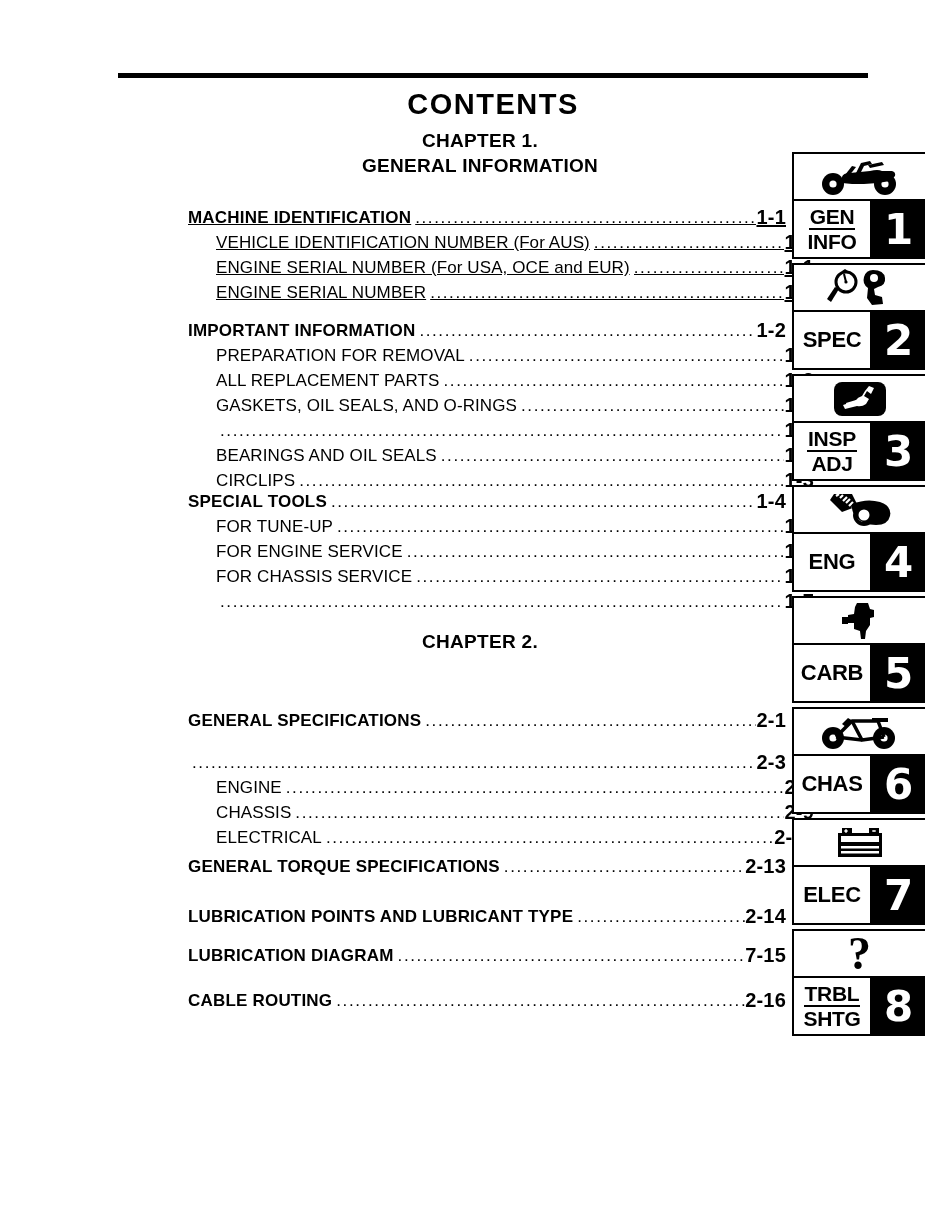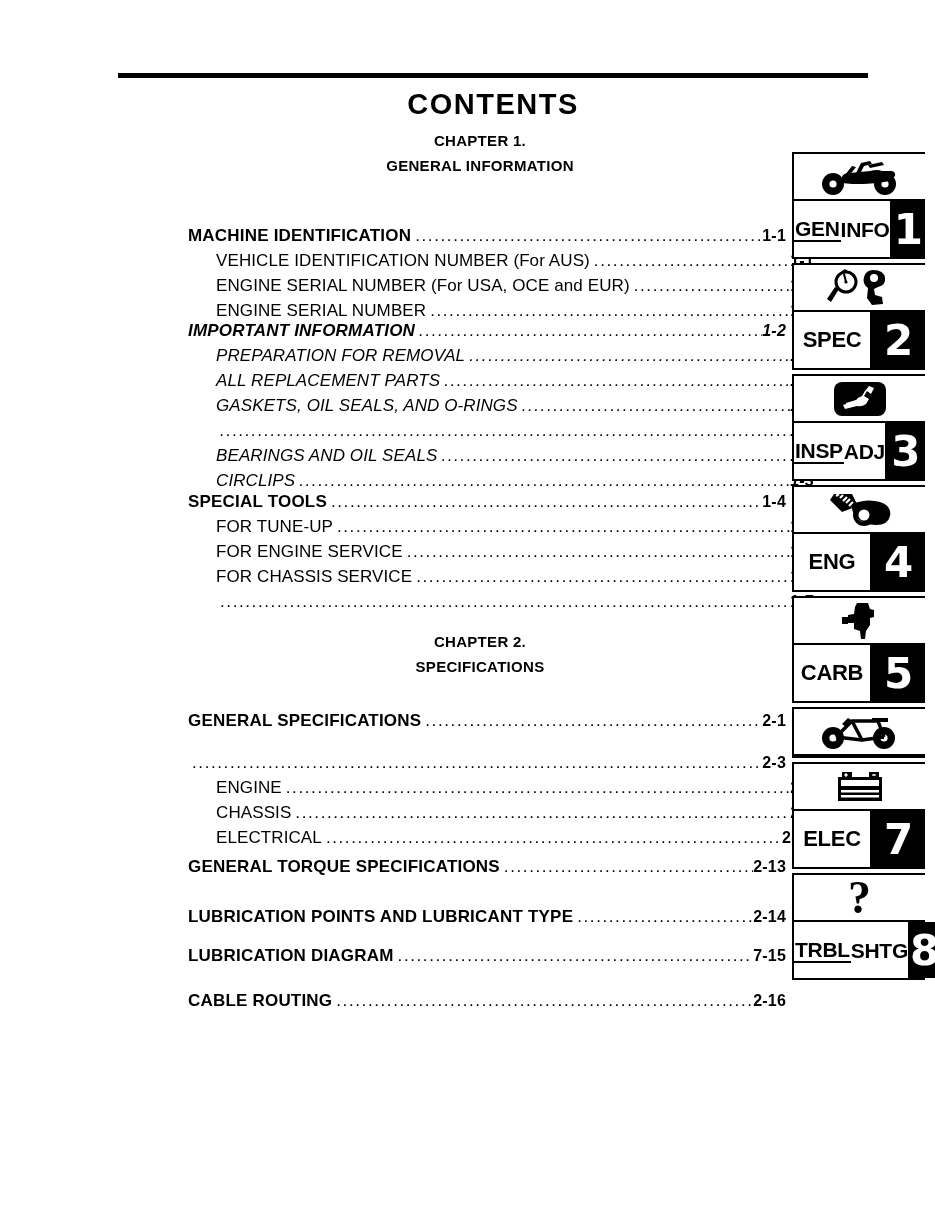--- a/index.html
+++ b/index.html
@@ -35,36 +35,36 @@
     font-weight: bold;
     letter-spacing: 1.5px;
   }
 
   
   .chapter-heading {
     position: absolute;
     left: 180px;
     width: 600px;
     text-align: center;
-    font-size: 15px;
+    font-size: 19px;
     font-weight: bold;
     line-height: 25px;
     letter-spacing: 0.3px;
   }
   #chapter-1-heading { top: 128px; }
   #chapter-2-heading { top: 629px; }
 
   
   .toc-block {
     position: absolute;
     left: 188px;
     width: 598px;
   }
-  #toc-block-1 { top: 220px; }
-  #toc-block-2 { top: 315px; font-style: italic; }
+  #toc-block-1 { top: 202px; text-decoration: underline; }
+  #toc-block-2 { top: 315px; }
   #toc-block-3 { top: 486px; }
   #toc-block-4 { top: 705px; }
   #toc-block-5 { top: 747px; }
   #toc-block-6 { top: 851px; }
   #toc-block-7 { top: 901px; }
   #toc-block-8 { top: 940px; }
   #toc-block-9 { top: 985px; }
 
   .toc-entry {
     display: flex;
@@ -94,21 +94,21 @@
     flex: 1 1 auto;
     overflow: hidden;
     font-size: 17px;
     line-height: 19px;
     letter-spacing: 1.6px;
     margin: 0 0 0 4px;
     white-space: nowrap;
   }
   .toc-entry .page {
     flex: 0 0 auto;
-    font-size: 16px;
+    font-size: 20px;
     line-height: 19px;
     font-weight: bold;
     text-align: right;
     letter-spacing: 0.2px;
   }
   .toc-entry.level-2 .page { font-weight: bold; }
 
   
   #tab-index {
     position: absolute;
@@ -137,21 +137,21 @@
     transform: translate(-50%, -50%);
   }
   .tab-label-row {
     height: 56px;
     display: flex;
     align-items: stretch;
   }
   .tab-label {
     flex: 0 0 76px;
     display: flex;
-    flex-direction: row;
+    flex-direction: column;
     align-items: center;
     justify-content: center;
     font-size: 22px;
     font-weight: bold;
     line-height: 24px;
     letter-spacing: -0.3px;
     background: #fff;
   }
   .tab-label.two-line { font-size: 21px; line-height: 23px; }
   .tab-label.two-line .ln1 {
@@ -184,21 +184,20 @@
 <div id="header-rule"></div>
 <div id="contents-title">CONTENTS</div>
 
 <div class="chapter-heading" id="chapter-1-heading">
   <div>CHAPTER 1.</div>
   <div>GENERAL INFORMATION</div>
 </div>
 
 <div class="chapter-heading" id="chapter-2-heading">
   <div>CHAPTER 2.</div>
-  <div>SPECIFICATIONS</div>
 </div>
 
 <div class="toc-block" id="toc-block-1">
     <div class="toc-entry level-1">
       <span class="label">MACHINE IDENTIFICATION</span>
       <span class="leader">..........................................................................................................................................................</span>
       <span class="page">1-1</span>
     </div>
     <div class="toc-entry level-2">
       <span class="label">VEHICLE IDENTIFICATION NUMBER (For AUS)</span>
@@ -430,20 +429,26 @@
           <circle cx="21" cy="26" r="3.6" fill="#fff"></circle>
           <circle cx="72" cy="26" r="11"></circle>
           <circle cx="72" cy="26" r="3.6" fill="#fff"></circle>
           <path d="M24 25 L40 9 L66 9 L72 25" fill="none" stroke="#000" stroke-width="3.5" stroke-linejoin="round"></path>
           <path d="M40 9 L50 28 L72 25" fill="none" stroke="#000" stroke-width="3.5" stroke-linejoin="round"></path>
           <path d="M24 25 L50 28" fill="none" stroke="#000" stroke-width="3.5"></path>
           <path d="M36 6 L30 12 L34 15 L41 9 Z"></path>
           <path d="M60 6 L76 6 L76 10 L60 10 Z"></path>
         </svg>
       </div>
+      <div class="tab-label-row">
+        <div class="tab-label">
+          <span class="ln1">CHAS</span>
+        </div>
+        <div class="tab-number">6</div>
+      </div>
     </div>
     <div class="tab-group">
       <div class="tab-icon-row">
         <svg width="96" height="40" viewBox="0 0 96 40">
           <rect x="26" y="10" width="44" height="24"></rect>
           <rect x="29" y="13" width="38" height="6" fill="#fff"></rect>
           <rect x="29" y="23" width="38" height="2.5" fill="#fff"></rect>
           <rect x="29" y="28" width="38" height="2.5" fill="#fff"></rect>
           <rect x="30" y="5" width="10" height="6"></rect>
           <rect x="57" y="5" width="10" height="6"></rect>

